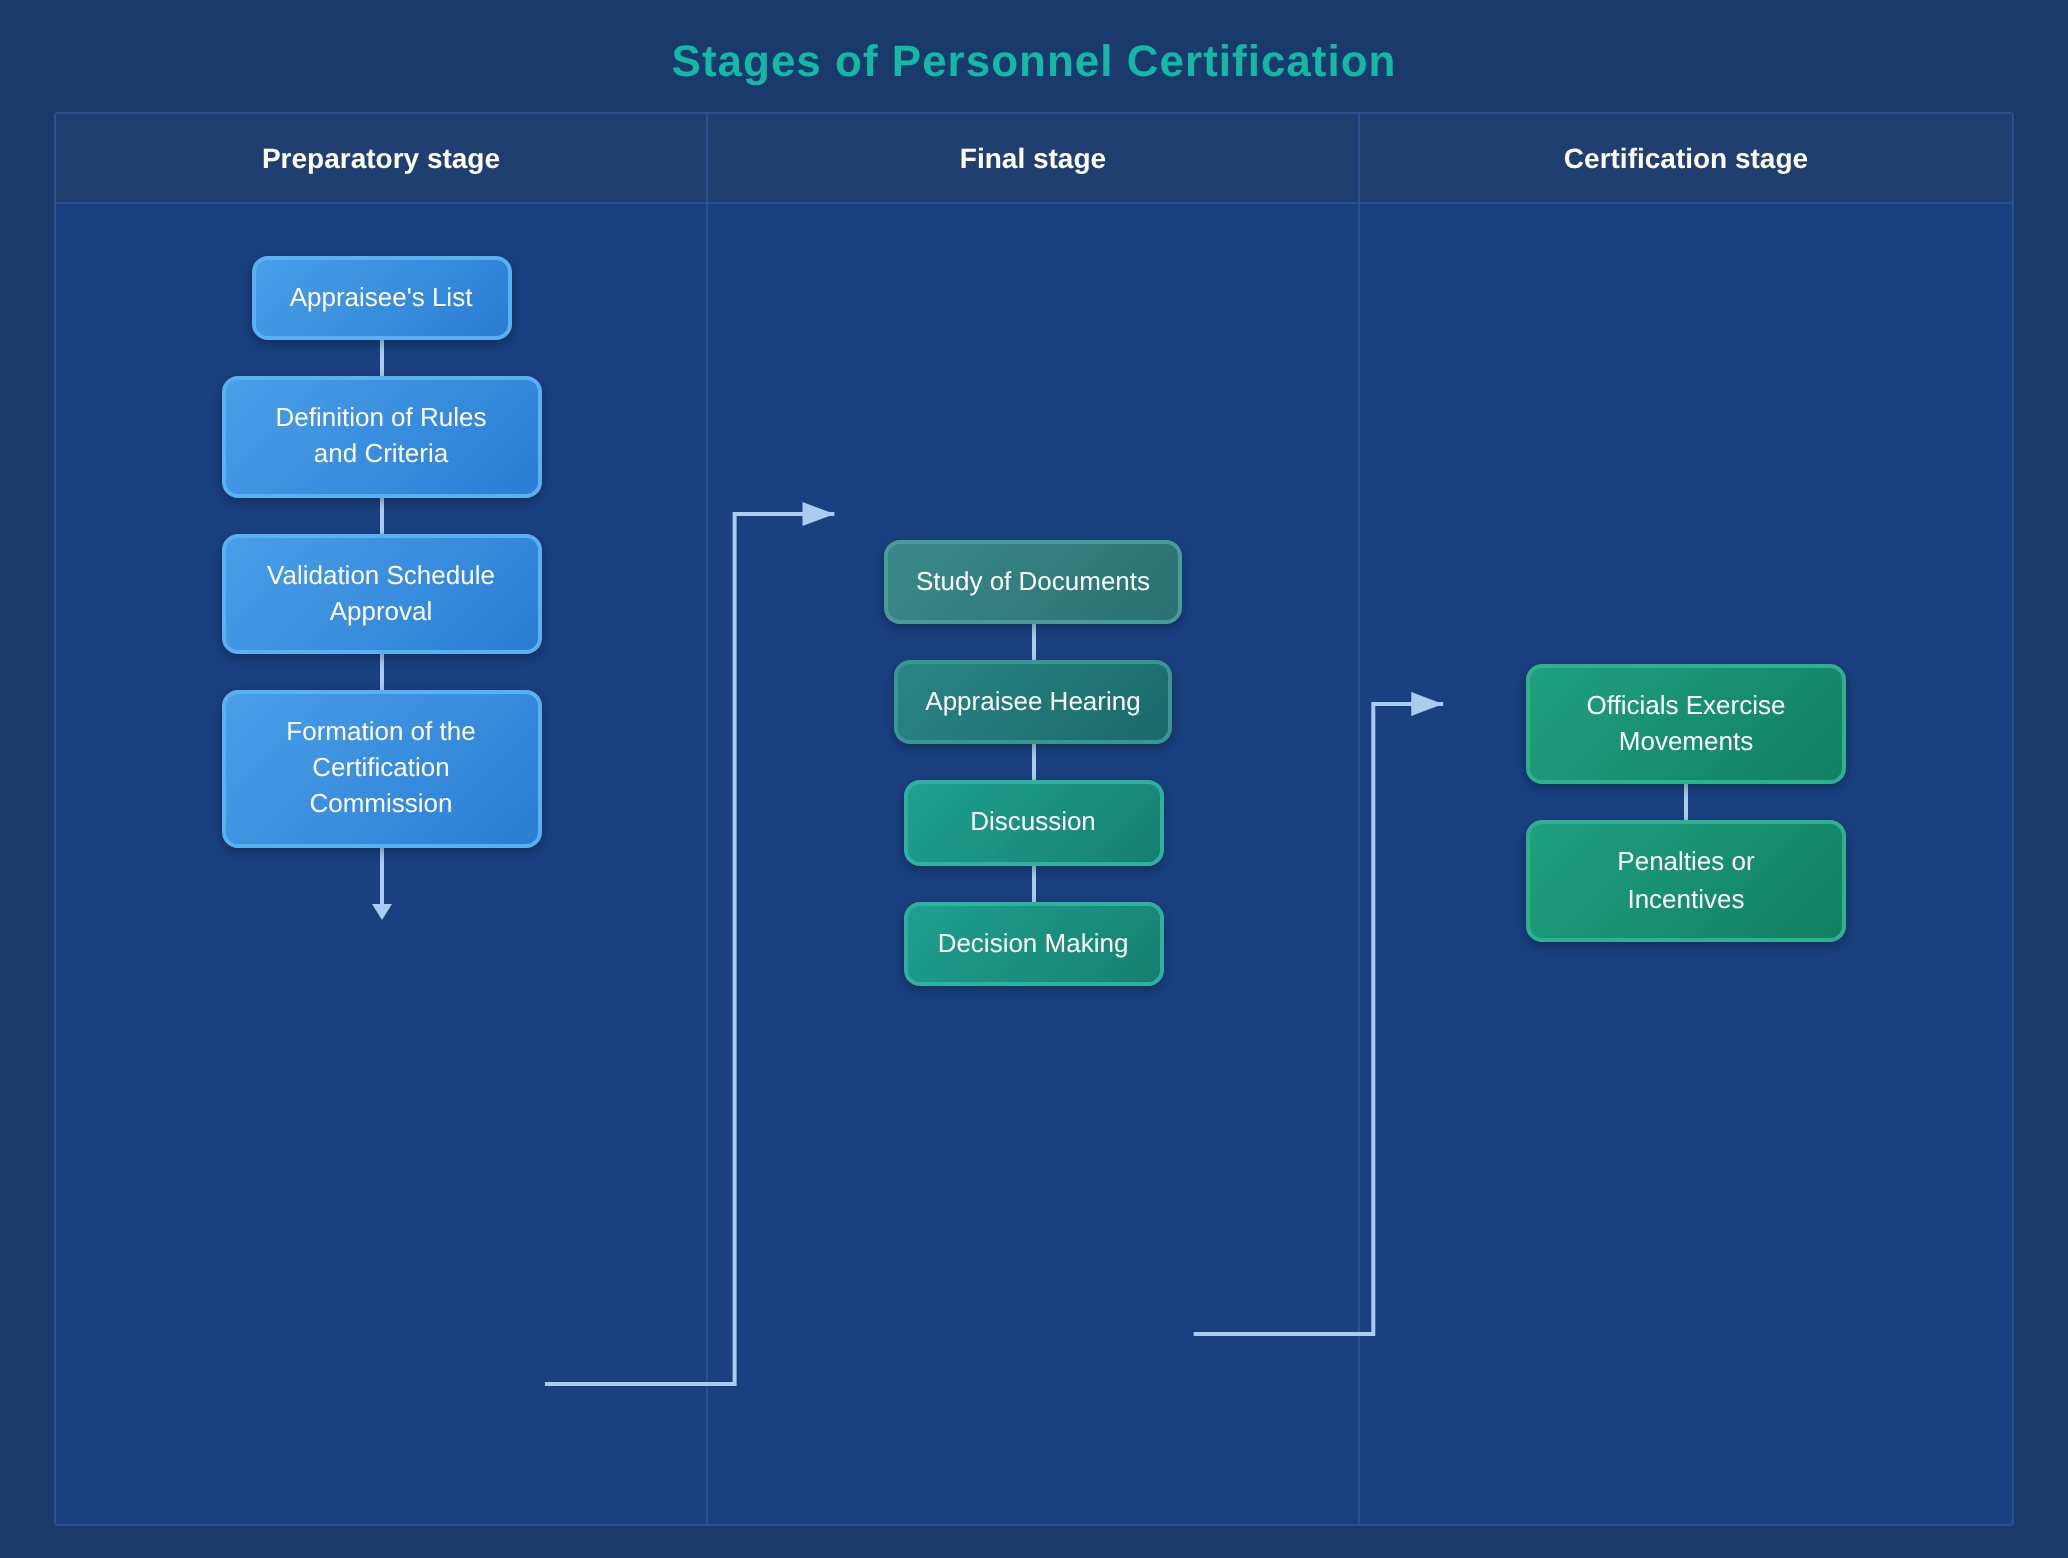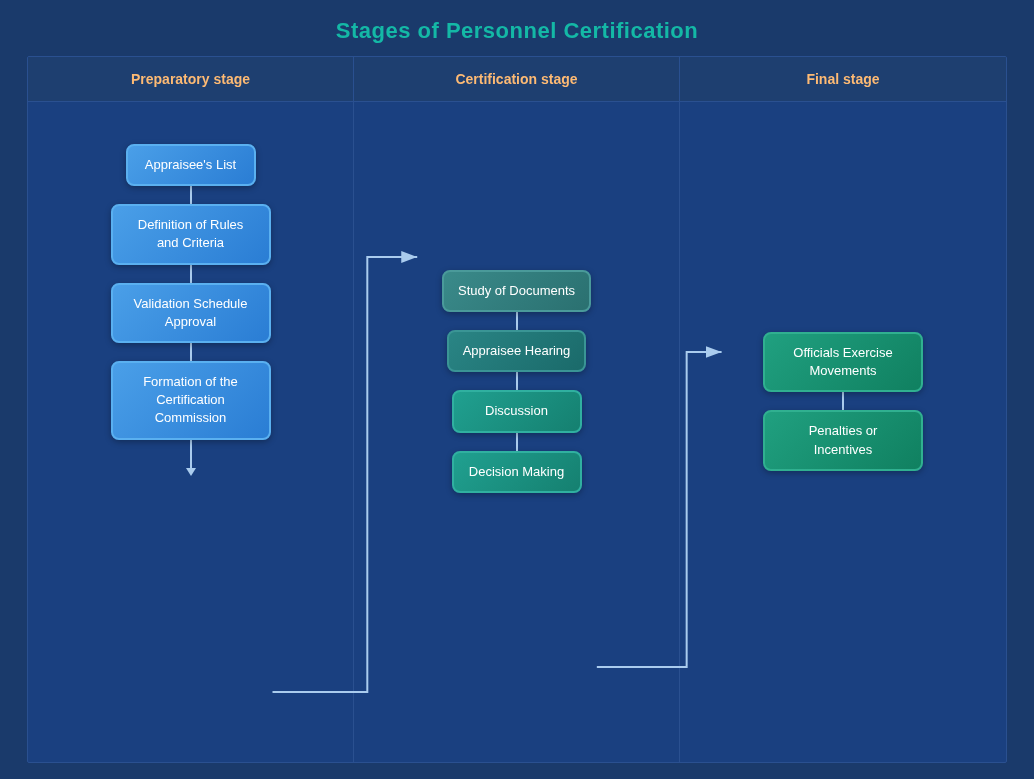--- a/index.html
+++ b/index.html
@@ -36,21 +36,21 @@
       display: grid;
       grid-template-columns: 1fr 1fr 1fr;
       border-bottom: 1px solid #2a5090;
     }
 
     .stage-header {
       text-align: center;
       padding: 14px 10px;
       font-size: 14px;
       font-weight: bold;
-      color: #fdba74;
+      color: #ffffff;
       border-right: 1px solid #2a5090;
       background: #1e3f70;
     }
 
     .stage-header:last-child {
       border-right: none;
     }
 
     .stage-content {
       display: grid;
@@ -112,21 +112,21 @@
       box-shadow: 0 2px 6px rgba(0,0,0,0.3);
     }
 
     .node-green {
       background: linear-gradient(135deg, #20a080 0%, #108060 100%);
       border: 2px solid #30b090;
       box-shadow: 0 2px 6px rgba(0,0,0,0.3);
     }
 
     .col-preparatory {
-      padding-top: 42px;
+      padding-top: 26px;
     }
 
     .col-certification {
       padding-top: 120px;
     }
 
     .col-final {
       padding-top: 230px;
     }
 
@@ -153,22 +153,22 @@
   </style>
 </head>
 <body>
 
 <div class="page-title">Stages of Personnel Certification</div>
 
 <div class="diagram-container">
 
   <div class="stage-headers">
     <div class="stage-header">Preparatory stage</div>
+    <div class="stage-header">Final stage</div>
     <div class="stage-header">Certification stage</div>
-    <div class="stage-header">Final stage</div>
   </div>
 
   <div class="stage-content">
 
     <svg class="svg-overlay" viewBox="0 0 980 660" preserveAspectRatio="none">
 
       <polyline points="245,590 340,590 340,155 390,155" fill="none" stroke="#aaccee" stroke-width="2" marker-end="url(#arrowhead)"></polyline>
 
       <polyline points="570,565 660,565 660,250 695,250" fill="none" stroke="#aaccee" stroke-width="2" marker-end="url(#arrowhead)"></polyline>
 

